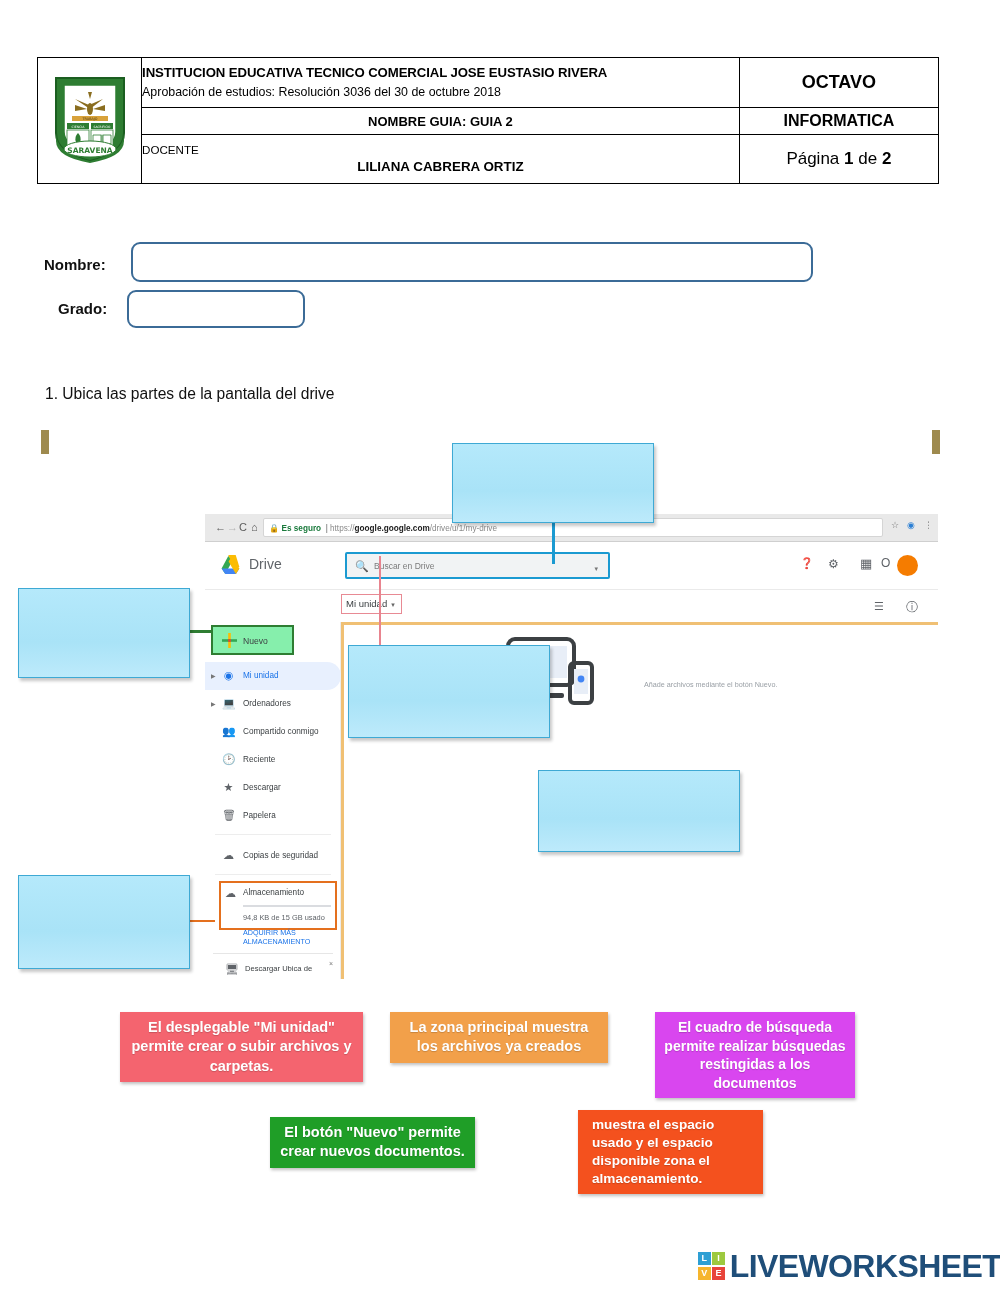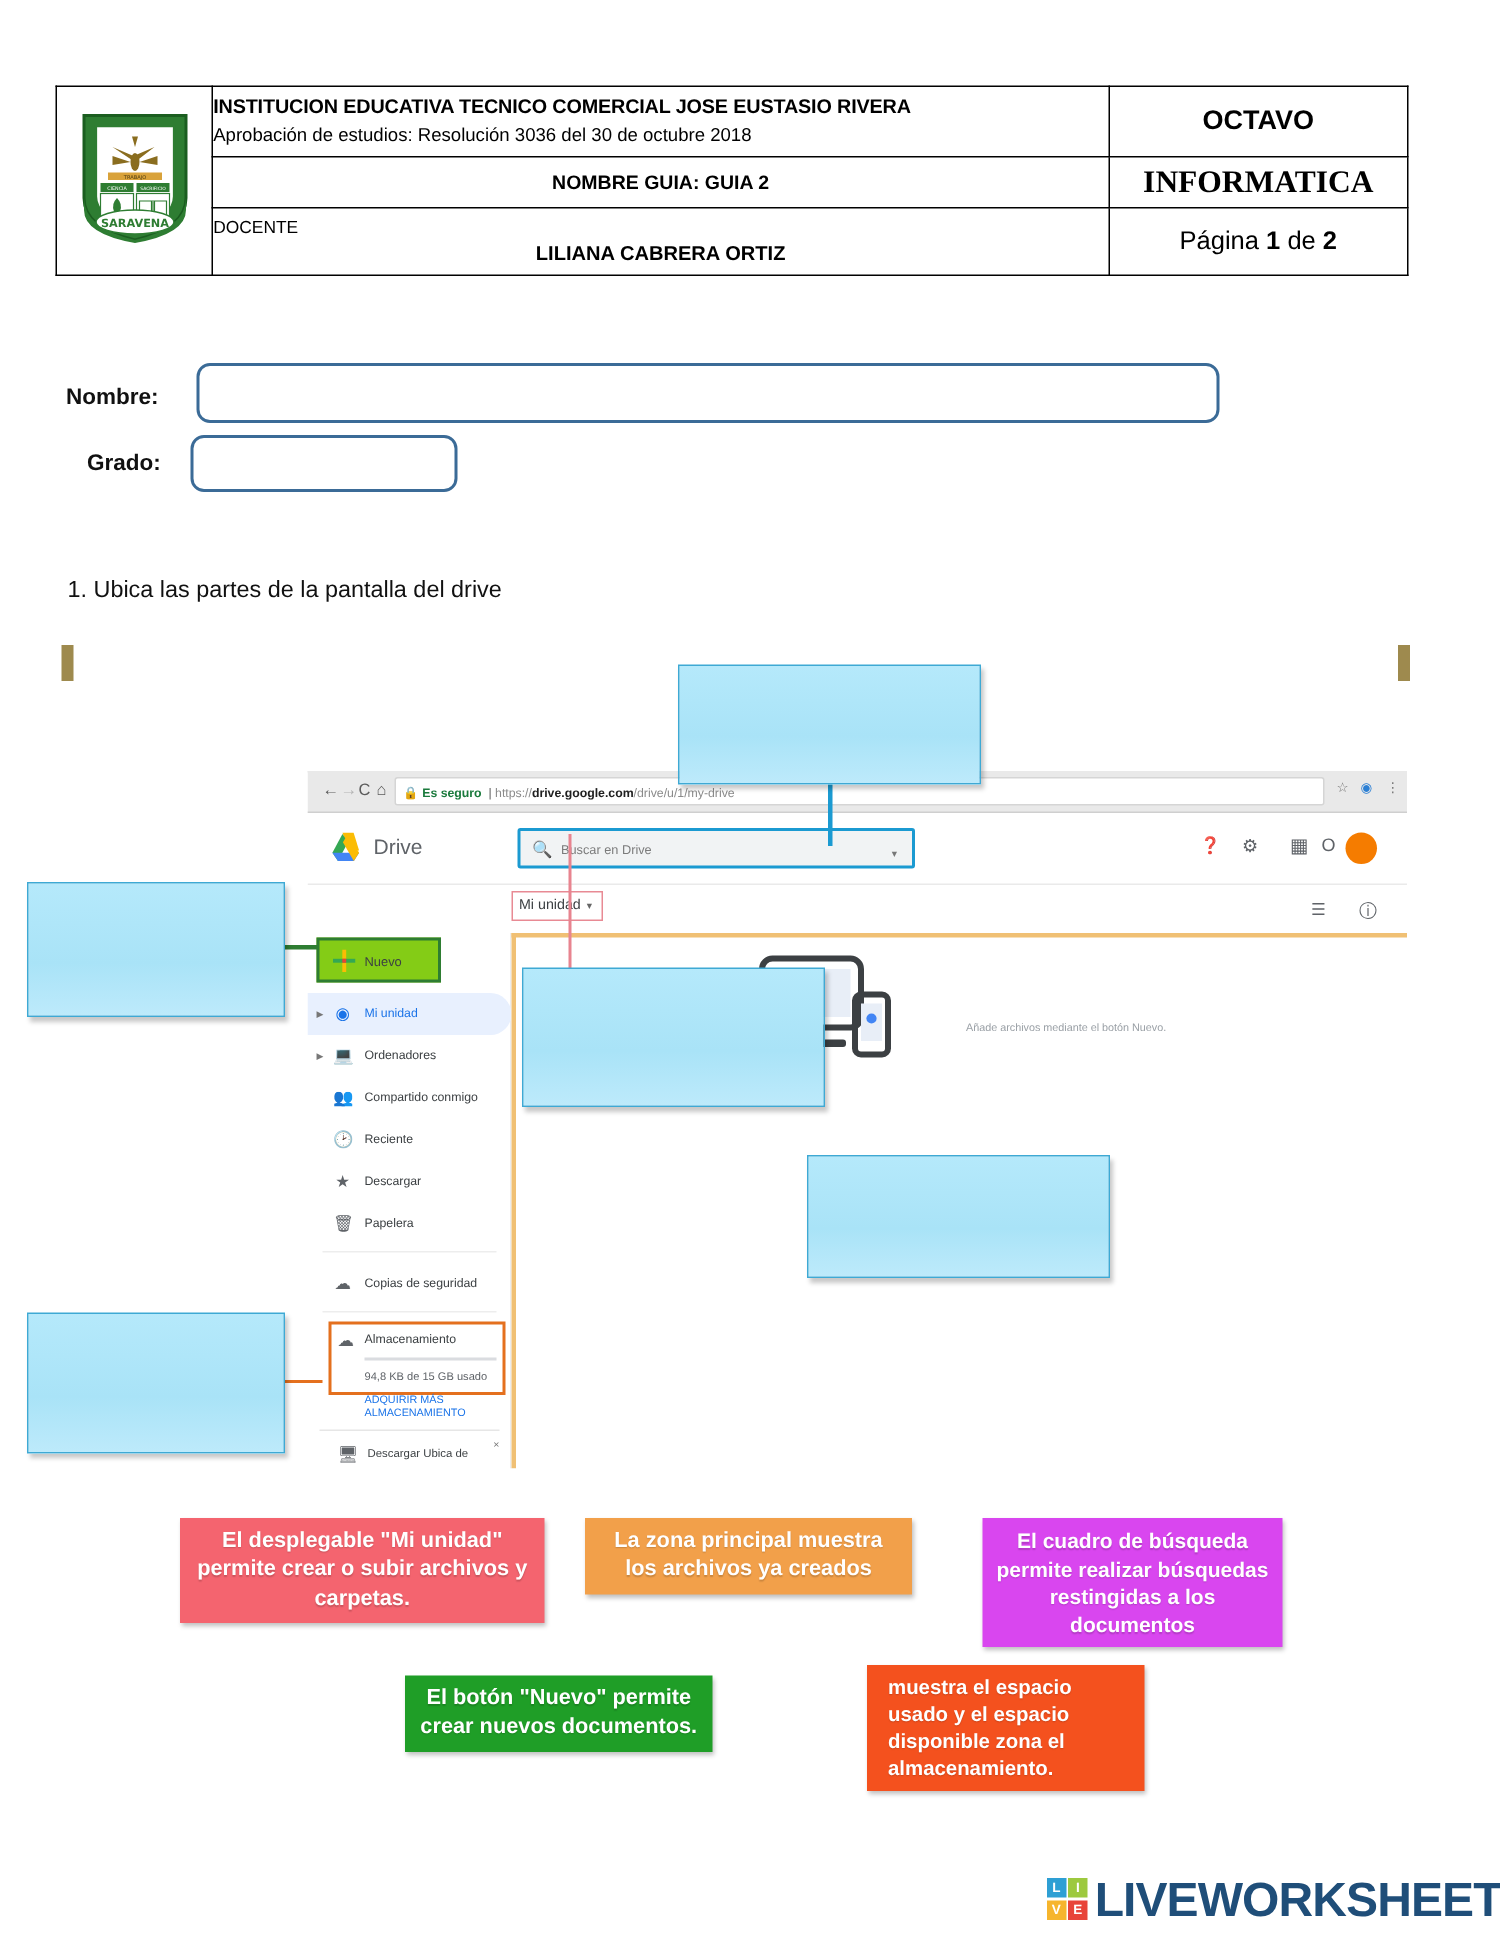--- a/index.html
+++ b/index.html
@@ -21,21 +21,21 @@
   .cell-logo{ width:104px; text-align:center; }
   .cell-main{ width:597px; padding:4px 8px; }
   .cell-right{ width:199px; text-align:center; }
 
   .t-inst{ font-size:13.2px; font-weight:bold; line-height:1.25; letter-spacing:-0.1px;}
   .t-apr{ font-size:12.4px; line-height:1.3; margin-top:2px;}
   .t-guia{ font-size:13px; font-weight:bold; text-align:center; }
   .t-doc{ font-size:11.6px; line-height:1.35;}
   .t-docname{ font-size:13.4px; font-weight:bold; text-align:center; line-height:1.35;}
   .t-oct{ font-size:18px; font-weight:bold; }
-  .t-inf{ font-size:21px; font-weight:bold;font-family:Liberation Serif, serif; }
+  .t-inf{ font-size:16px; font-weight:bold; }
   .t-pag{ font-size:17px; }
   .t-pag b{ font-weight:bold; }
 
   
   .crest{ width:74px; height:88px; display:inline-block; position:relative; }
   .crest svg{ display:block; }
 
   
   .lbl{ position:absolute; font-size:15px; font-weight:bold; color:#111; }
   .lbl-nombre{ left:44px; top:256px; }
@@ -110,21 +110,21 @@
   }
   .miunidad .car{ font-size:7px; color:#666; margin-left:4px; }
 
   
   .side{
     position:absolute; left:0; top:108px; width:136px; height:357px;
     background:#fff; border-right:1px solid #ececec;
   }
   .btn-nuevo{
     position:absolute; left:6px; top:3px; width:83px; height:30px;
-    border:2.4px solid #2e7d32; background:#84cc16; border-radius:0;text-align:right;
+    border:2.4px solid #2e7d32; background:#86efac; border-radius:0;text-align:right;
   }
   .btn-nuevo .plus{
     position:absolute; left:9px; top:6px; width:15px; height:15px;
   }
   .btn-nuevo .lb{ position:absolute; left:30px; top:9px; font-size:8.6px; color:#3c4043; }
 
   .srow{ position:absolute; left:0; width:136px; height:28px; }
   .srow .car{ position:absolute; left:6px; top:10px; font-size:6px; color:#777; }
   .srow .ic{ position:absolute; left:17px; top:7px; width:13px; height:13px; color:#5f6368; font-size:11px; text-align:center; }
   .srow .tx{ position:absolute; left:38px; top:9px; font-size:8.2px; color:#3c4043; white-space:nowrap; }
@@ -289,21 +289,21 @@
 
   <div class="brw">
     <div class="brw-tabstrip"></div>
     <div class="brw-chrome">
       <span class="nav-ico" style="left:10px">←</span>
       <span class="nav-ico" style="left:22px; color:#b5b5b5">→</span>
       <span class="nav-ico" style="left:34px">C</span>
       <span class="nav-ico" style="left:46px">⌂</span>
       <div class="omni">
         <span class="sec">🔒&nbsp;</span><span class="sec">Es seguro</span>
-        &nbsp;|&nbsp;<span class="rest">https://</span><span class="dom">drive.google.com</span><span class="rest">/drive/u/1/my-drive</span>
+        &nbsp;|&nbsp;<span class="rest">https://</span><span class="dom">google.google.com</span><span class="rest">/drive/u/1/my-drive</span>
       </div>
       <span class="omni-r" style="left:686px">☆</span>
       <span class="omni-r" style="left:702px; color:#2b7fd4">◉</span>
       <span class="omni-r" style="left:719px">⋮</span>
     </div>
 
     <div class="drv-head">
       <span class="drv-logo">
         <svg viewBox="0 0 22 20" width="22" height="20">
           <path d="M7.3 1 L14.7 1 L18.4 13 L11 13 Z" fill="#fbbc04" transform="translate(0,-1)"></path>

